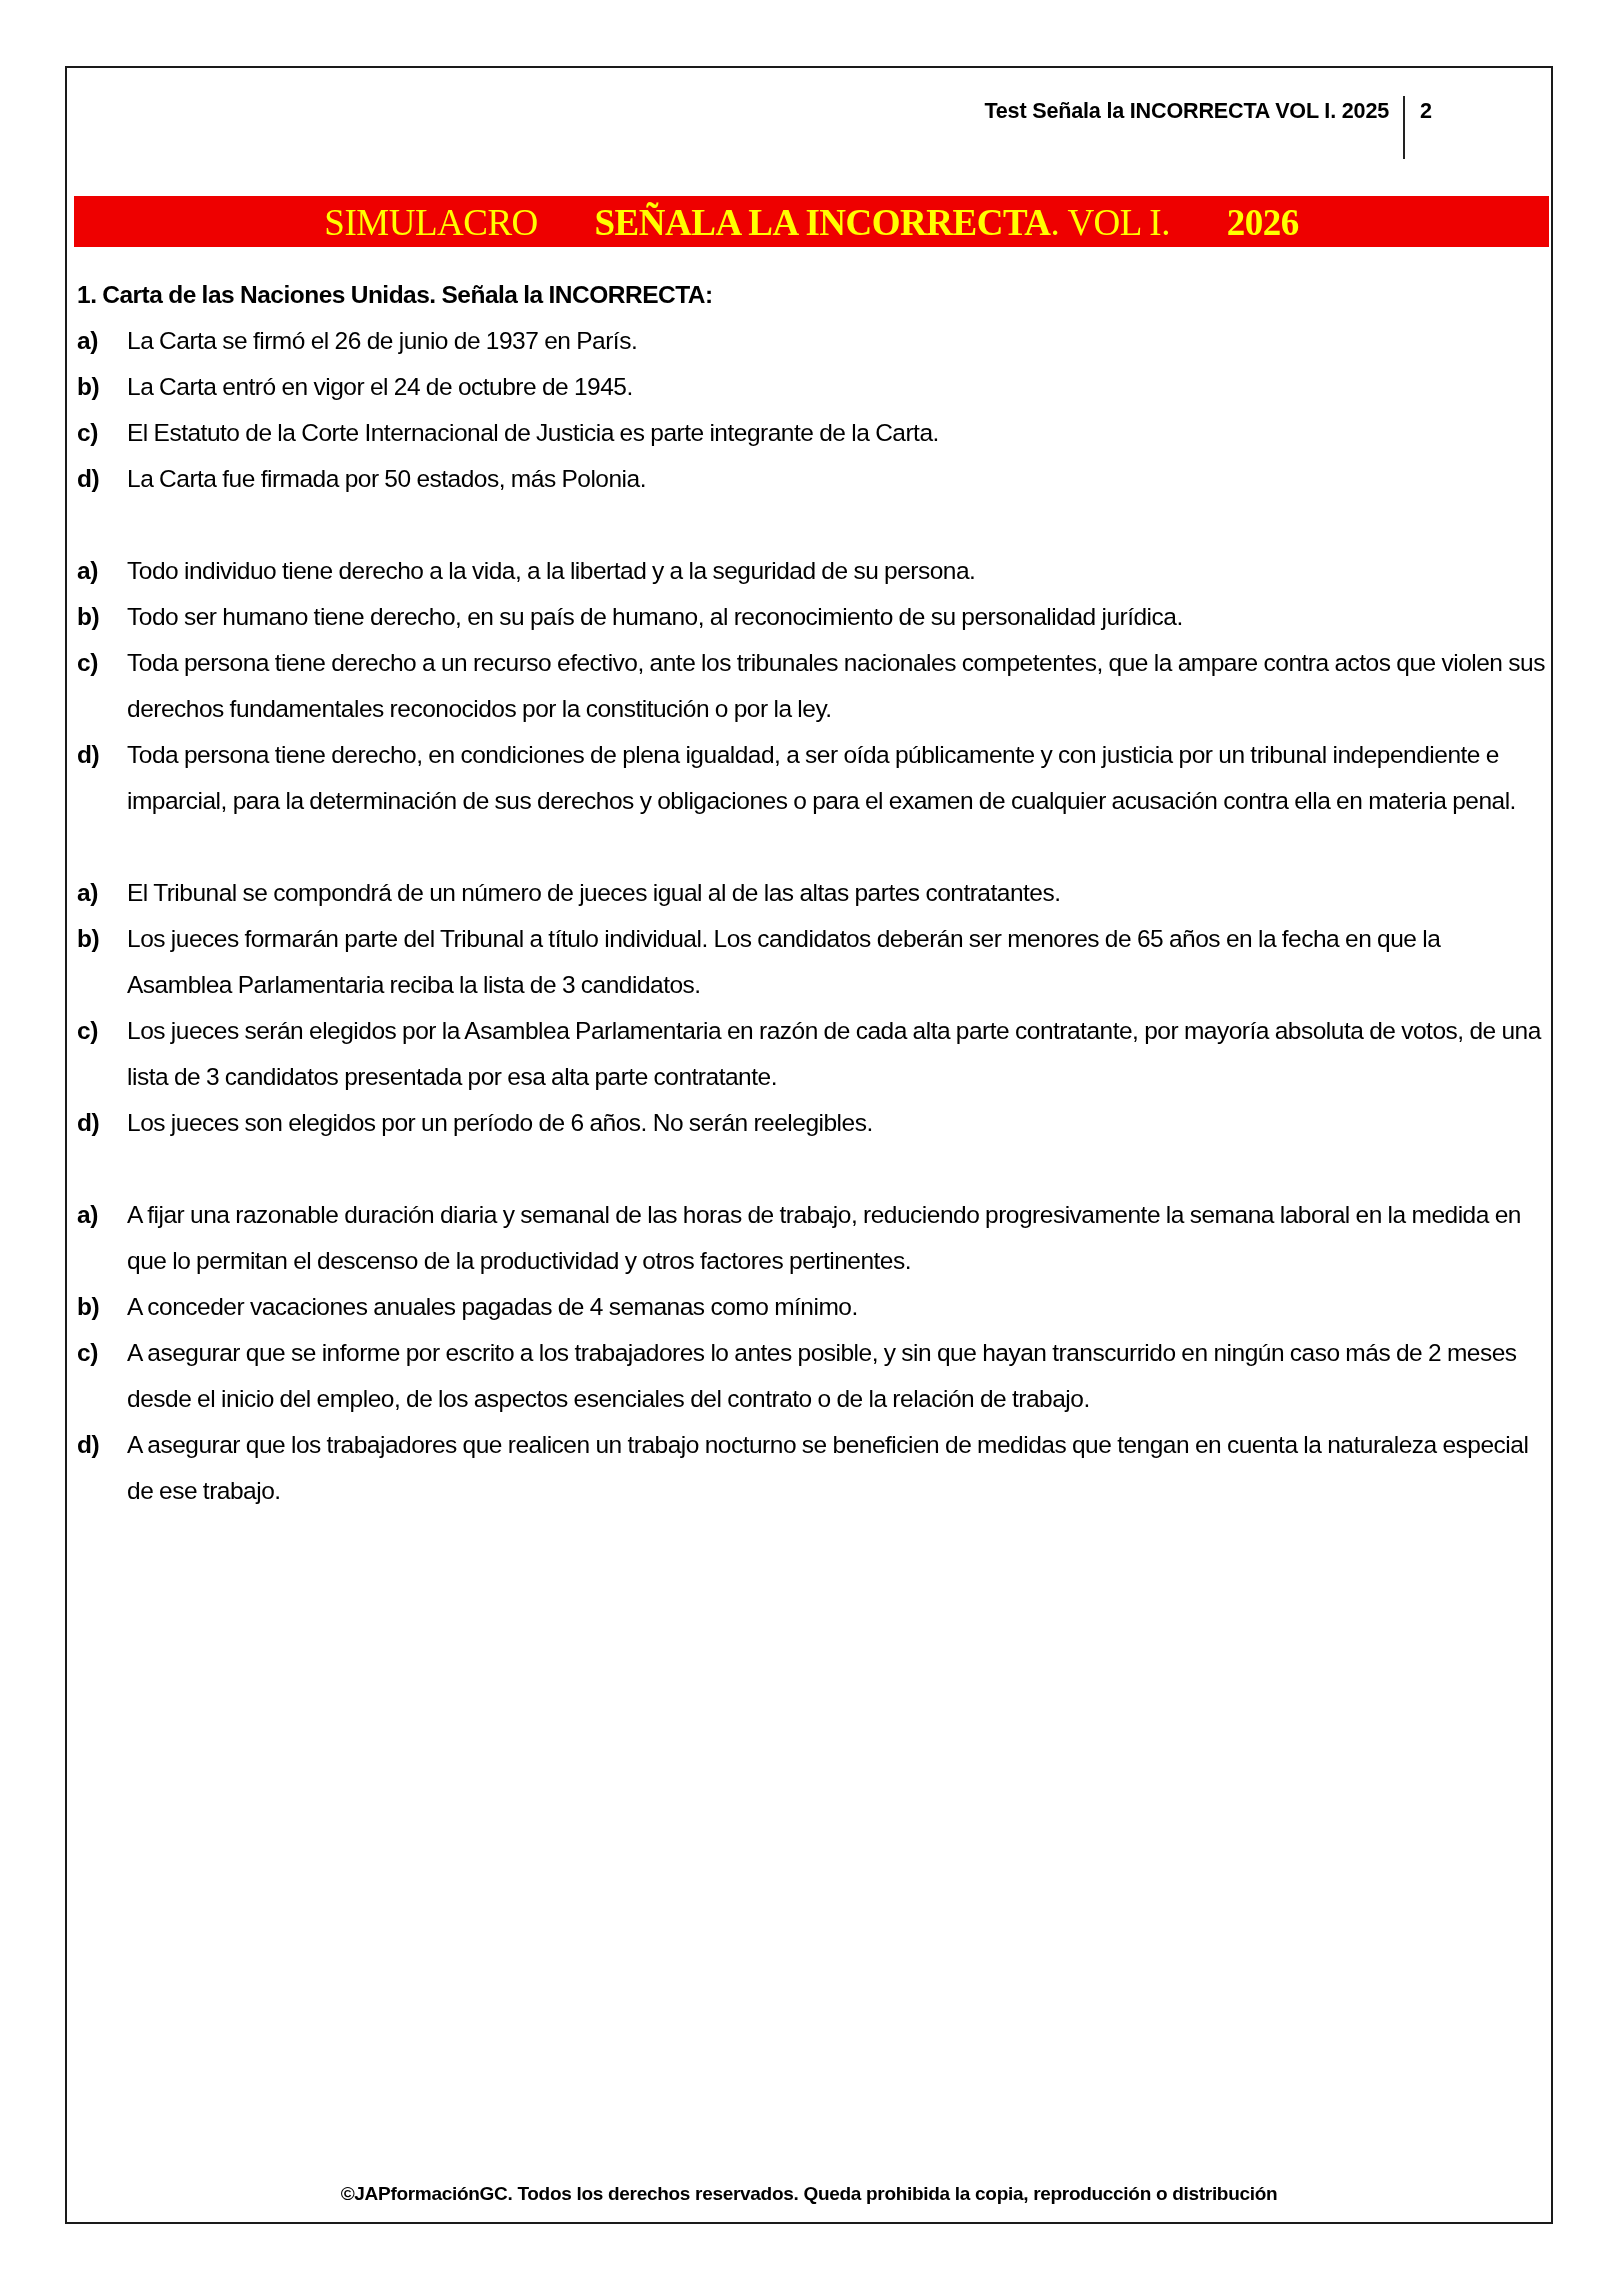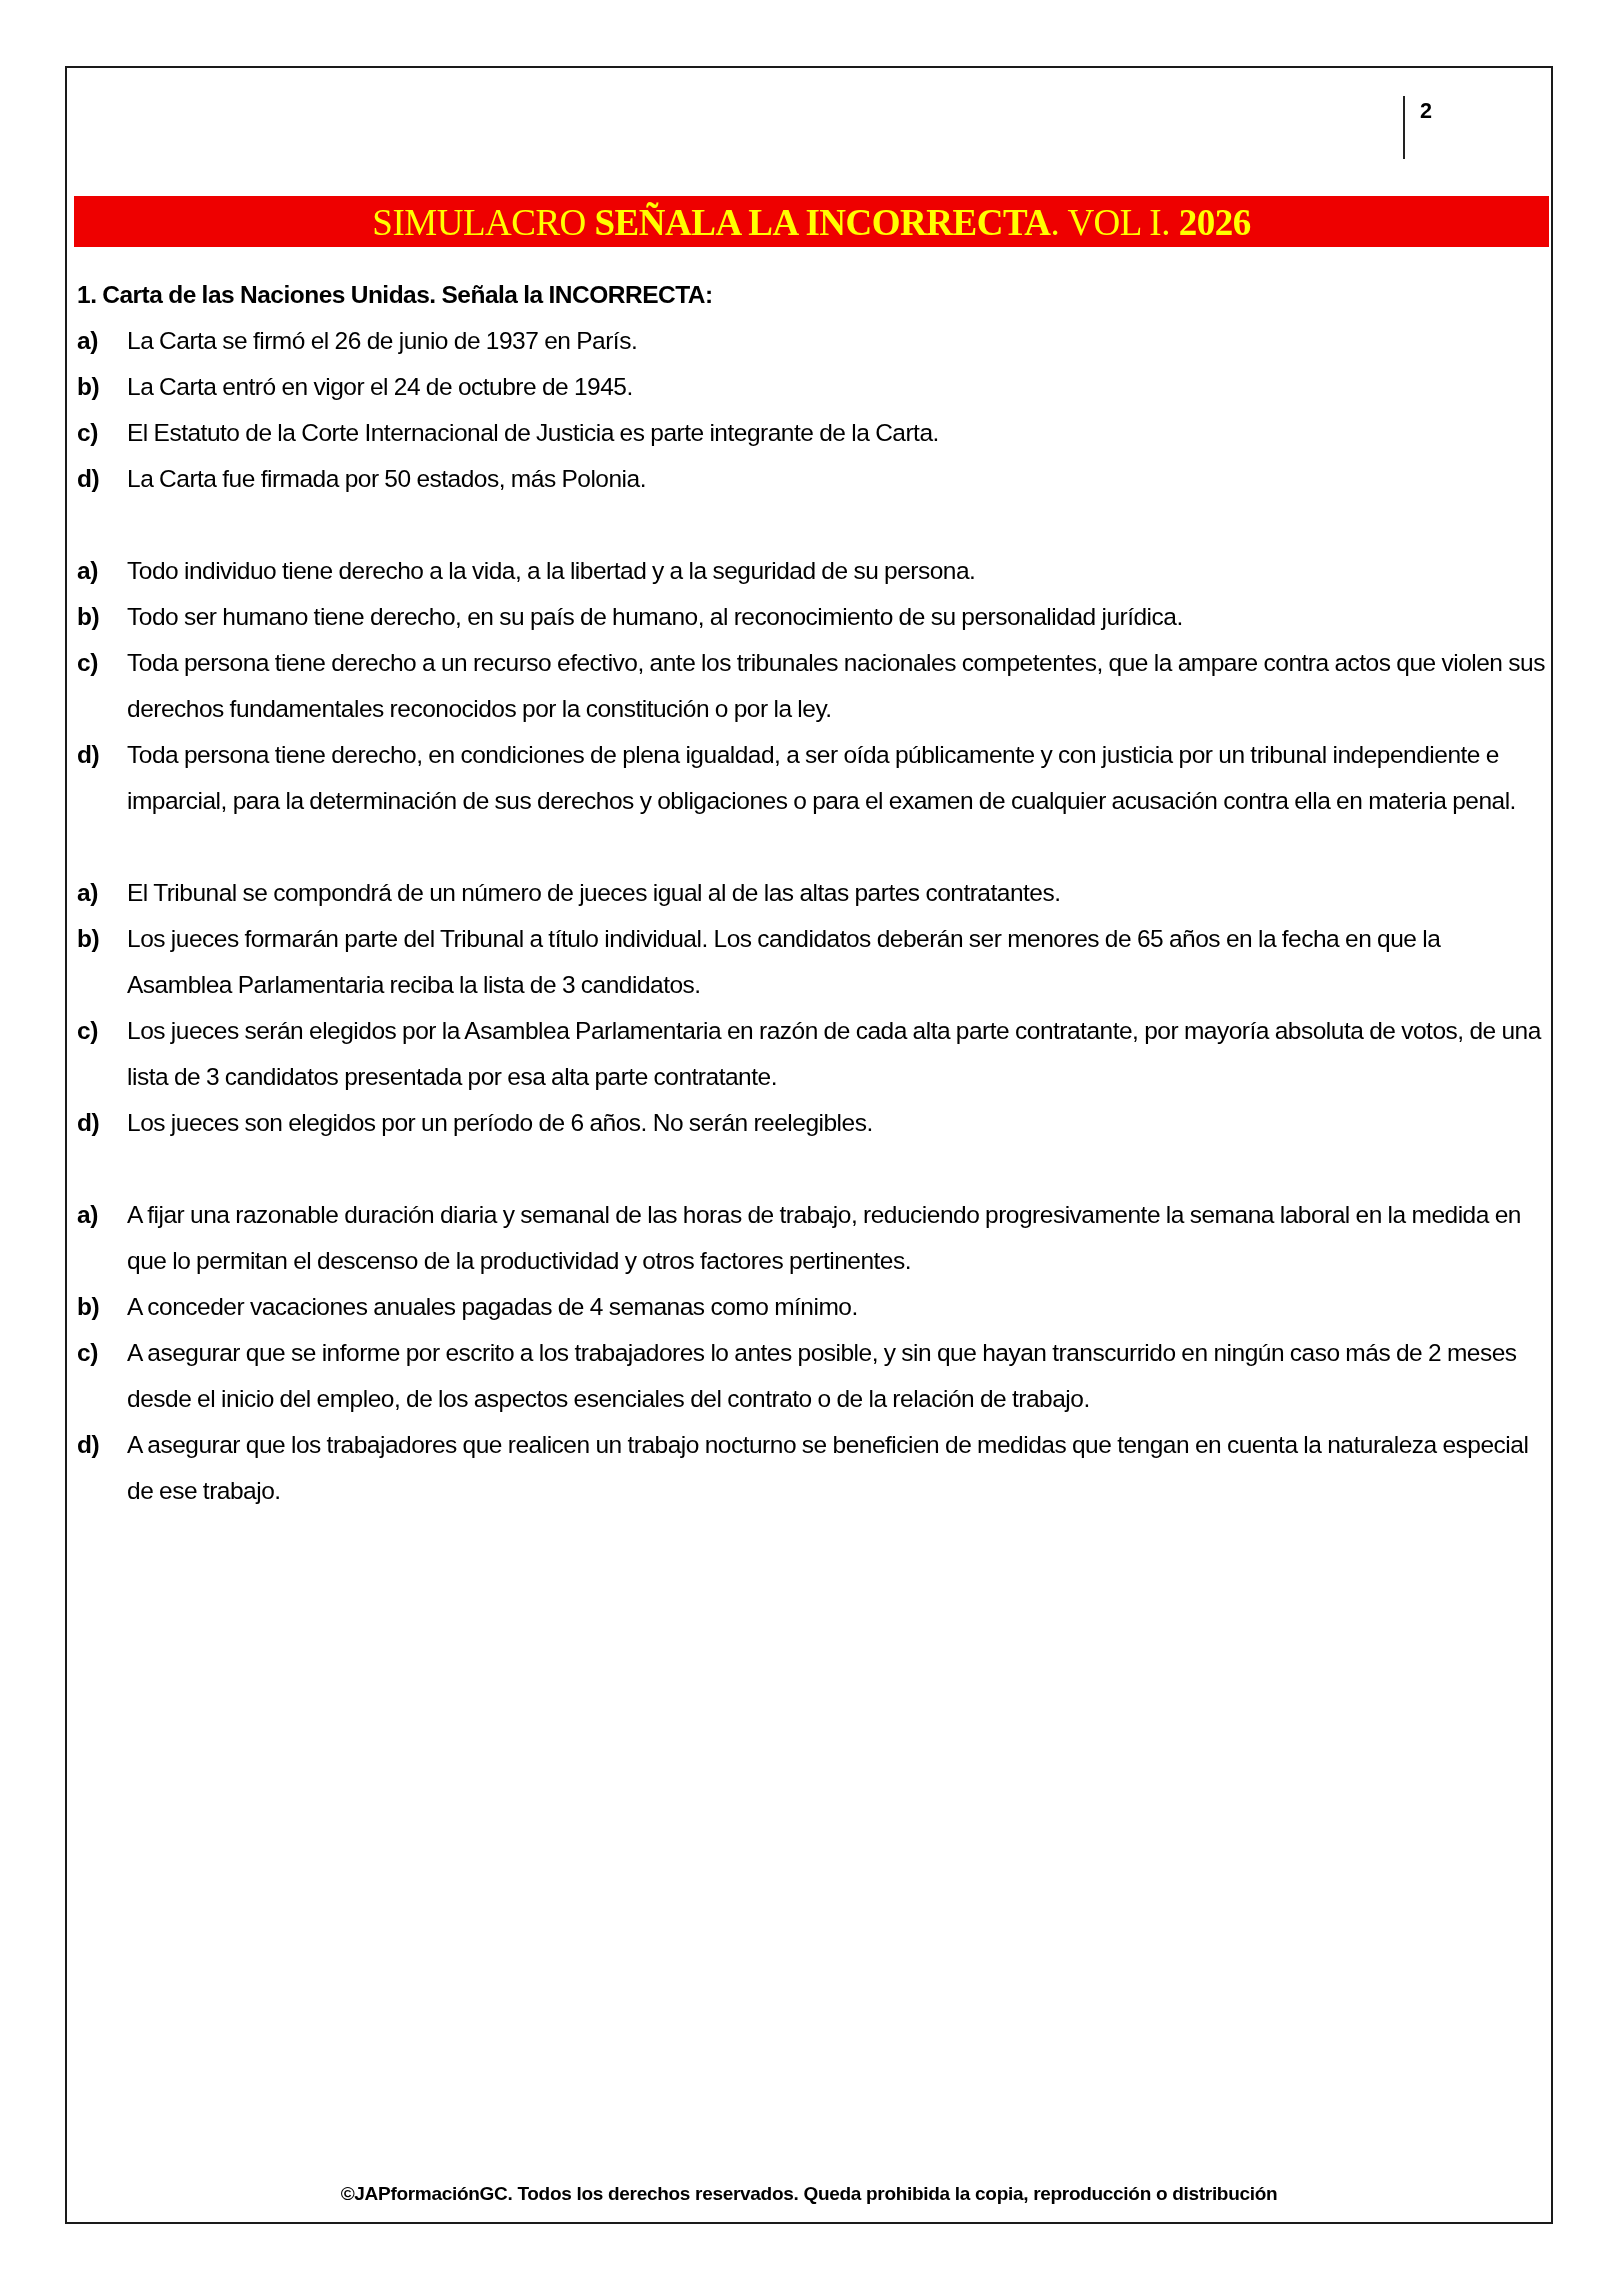--- a/index.html
+++ b/index.html
@@ -60,21 +60,21 @@
       width: 1475px;
       height: 51px;
       background: #ee0000;
       color: #ffff00;
       text-align: center;
       font-family: "Liberation Serif", serif;
       font-size: 37px;
       line-height: 53px;
       letter-spacing: -0.5px;
     }
-    .banner .b { font-weight: bold; }
+    .banner .b { font-weight: bold; margin-left: 48px; }
     .content {
       position: absolute;
       left: 77px;
       top: 272px;
       width: 1470px;
       font-family: "Liberation Sans", sans-serif;
       font-size: 24.5px;
       line-height: 46px;
       letter-spacing: -0.5px;
       word-spacing: -0.5px;
@@ -113,20 +113,21 @@
       line-height: 25.5px;
       letter-spacing: -0.3px;
     }
   </style>
 </head>
 <body>
 
 <div class="page-border"></div>
 
 <div class="header">
+  <div>Test Señala la INCORRECTA VOL I. 2025</div>
 </div>
 <div class="header-divider"></div>
 <div class="page-number">2</div>
 
 <div class="banner"><span>SIMULACRO </span><span class="b">SEÑALA LA INCORRECTA</span><span>. VOL I. </span><span class="b">2026</span></div>
 
 <div class="content">
 
   <div class="question">
     <p class="q-title">1. Carta de las Naciones Unidas. Señala la INCORRECTA:</p>

